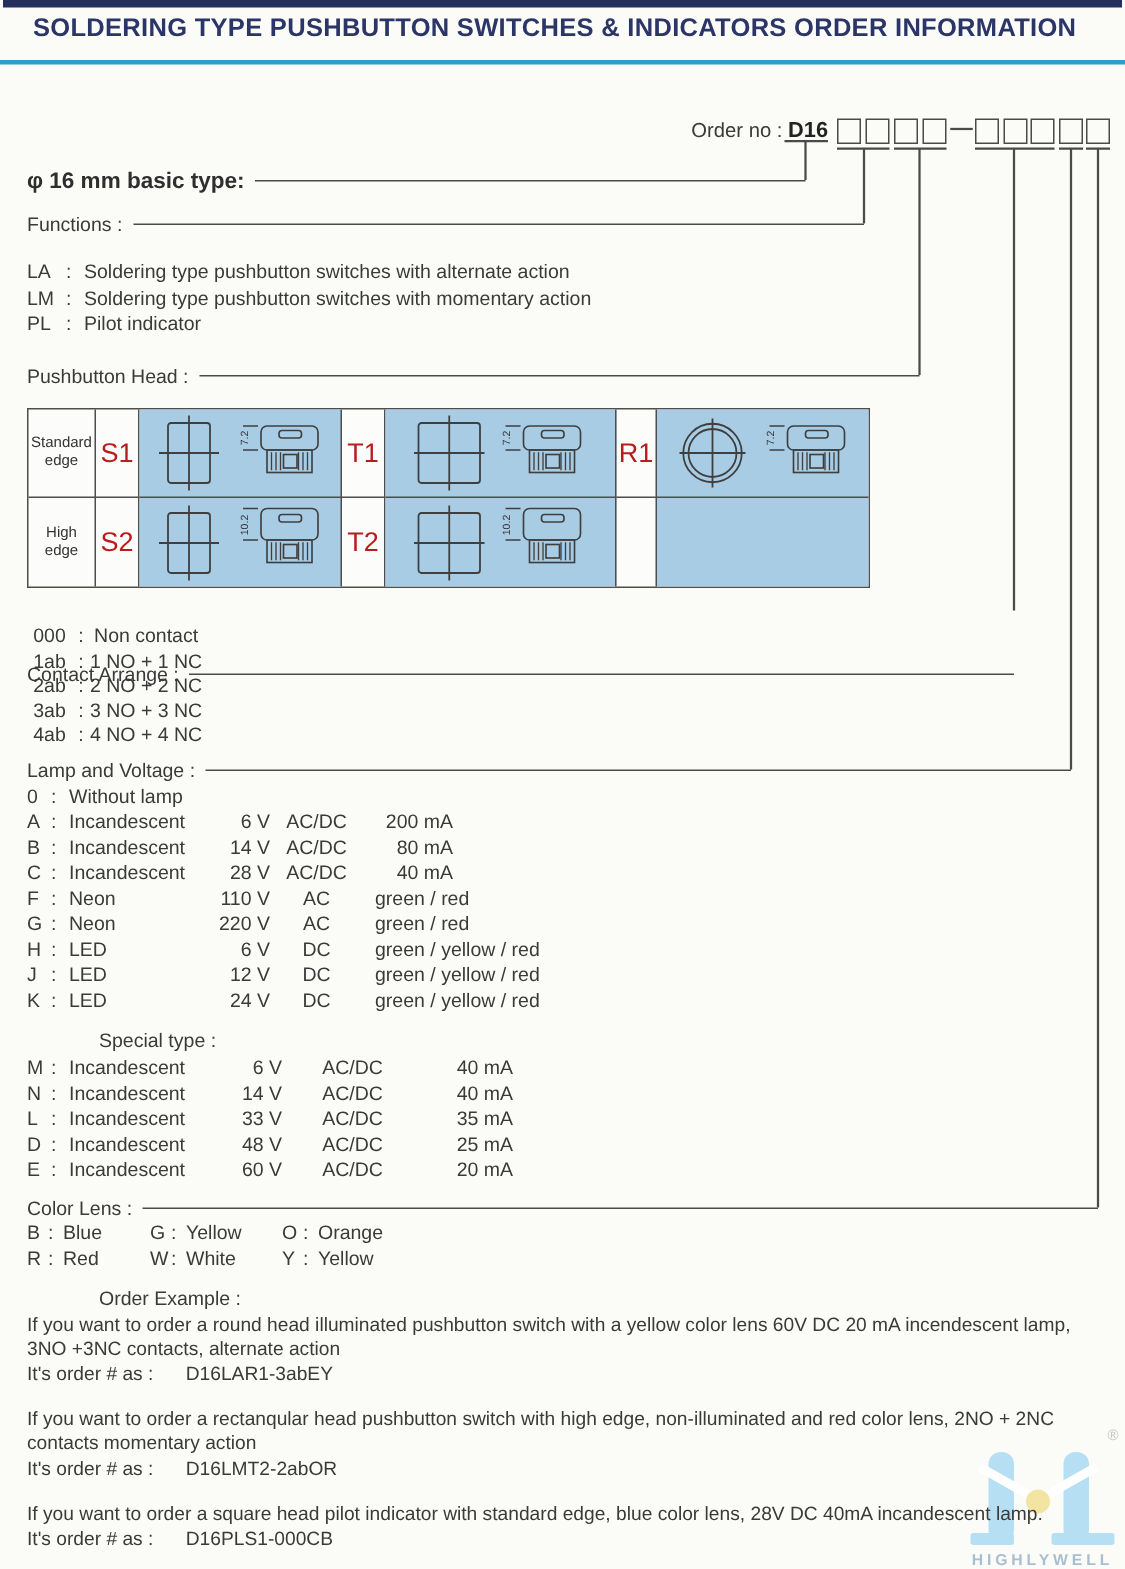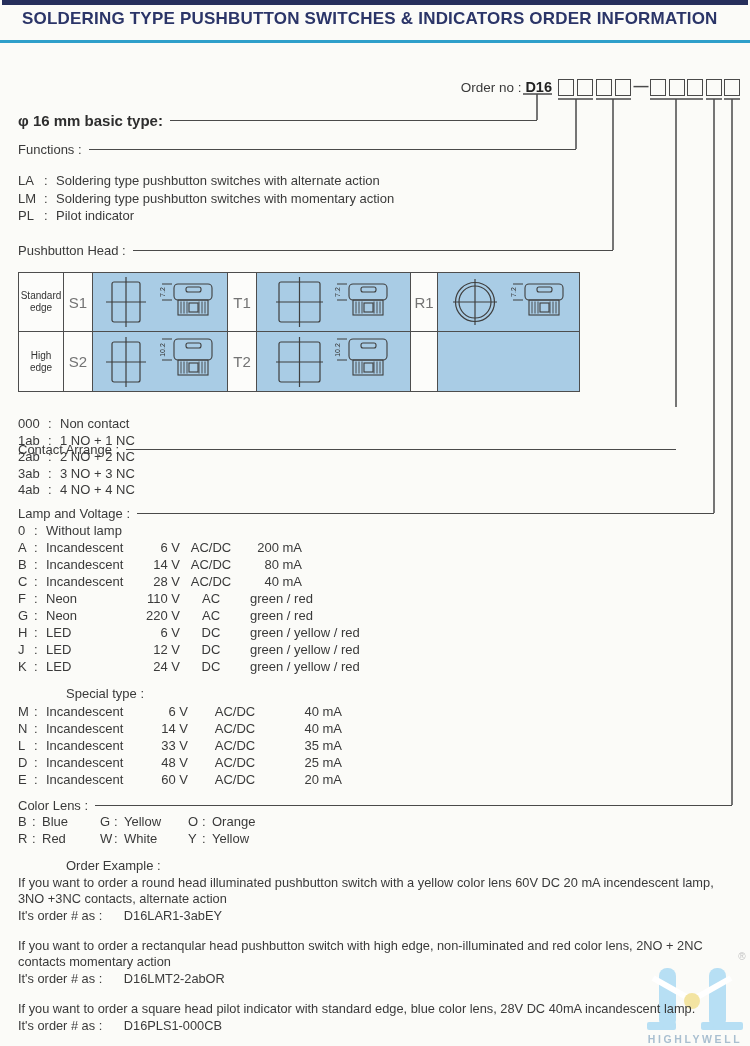--- a/index.html
+++ b/index.html
@@ -24,21 +24,21 @@
   
   .rule{position:absolute;left:18px;display:flex;align-items:center;height:17px;
         font-size:13px;white-space:nowrap;z-index:2;}
   .rule .ln{flex:1;height:0;border-top:1.5px solid #4a4a4a;margin-left:7px;}
   .rule.big{height:18px;font-size:15px;font-weight:bold;color:#2e2e2e;}
   .plain-head{position:absolute;left:18px;font-size:13px;white-space:nowrap;z-index:2;margin-left:48px;}
 
   
   .list{position:absolute;left:18px;z-index:2;}
   .fn-row{display:grid;grid-template-columns:26px 12px auto;line-height:17.5px;font-size:13px;}
-  .ca-row{display:grid;grid-template-columns:30px 12px auto;line-height:16.5px;font-size:13px;}
+  .ca-row{display:grid;grid-template-columns:30px 12px auto;line-height:16.5px;font-size:13px;text-align:center;}
   .lv-row{display:grid;grid-template-columns:16px 12px 86px 48px 62px auto;
           line-height:17px;font-size:13px;}
   .sp-row{display:grid;grid-template-columns:16px 12px 86px 56px 74px auto;
           line-height:17px;font-size:13px;}
   .lv-v{text-align:right;}
   .lv-s{text-align:center;}
   .sp-row .lv-s{padding-left:20px;}
   .lv-x{margin-left:8px;white-space:nowrap;}
   .ma{display:inline-block;width:52px;text-align:right;}
   .sp-row .ma{width:62px;margin-left:10px;}
@@ -50,21 +50,21 @@
   
   .pb-table{position:absolute;left:18px;top:272px;width:560px;border:1.6px solid #4d4d4d;
             display:grid;grid-template-columns:45px 29px 135px 29px 154px 27px auto;
             grid-auto-rows:59px;background:#fcfcfa;z-index:2;}
   .pb-cell{border-right:1px solid #4d4d4d;border-bottom:1px solid #4d4d4d;
            display:flex;align-items:center;justify-content:center;box-sizing:border-box;}
   .pb-cell.last{border-right:none;}
   .pb-cell.bot{border-bottom:none;}
   .pb-cell.blue{background:#a9cce5;gap:3px;padding:0 2px;}
   .edge-lb{font-size:10px;text-align:center;line-height:1.2;color:#333;}
-  .code-lb{font-size:15px;color:#737373;}
+  .code-lb{font-size:18px;color:#b91c1c;}
 
   
   .example{position:absolute;left:18px;width:714px;font-size:12.8px;line-height:16.4px;z-index:2;}
   .ex-order{margin-top:0.5px;white-space:nowrap;}
   .ex-order .oc{margin-left:18px;}
 
   .logo{position:absolute;left:645px;top:944px;z-index:0;}
 </style>
 </head>
 <body>

